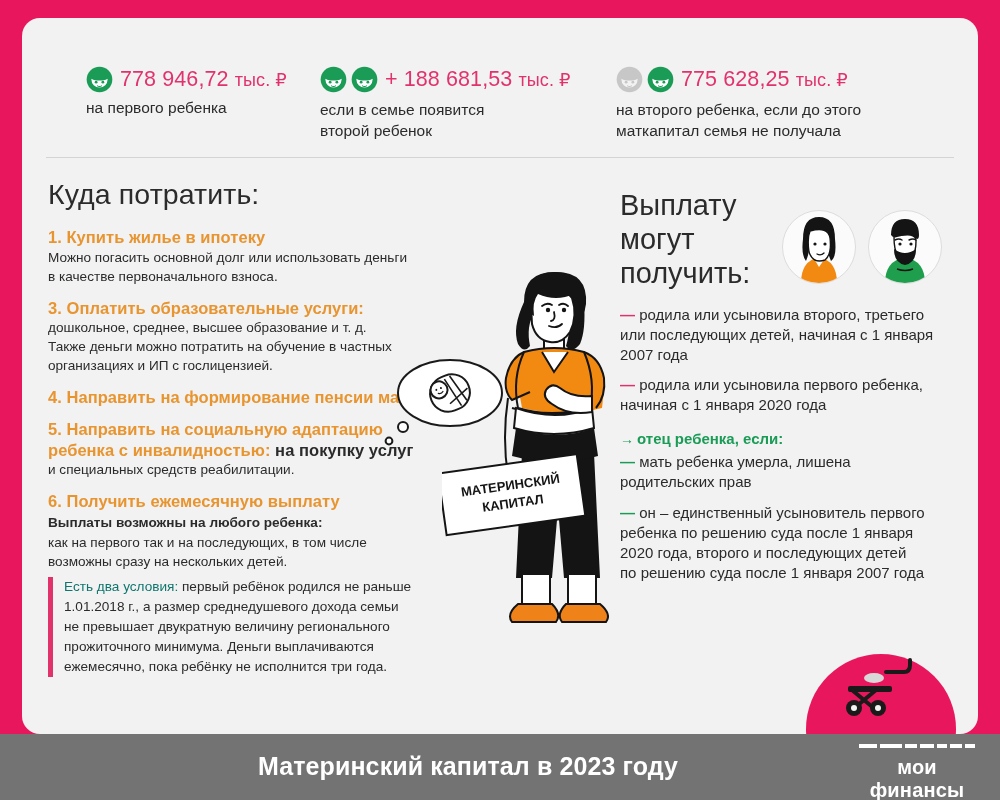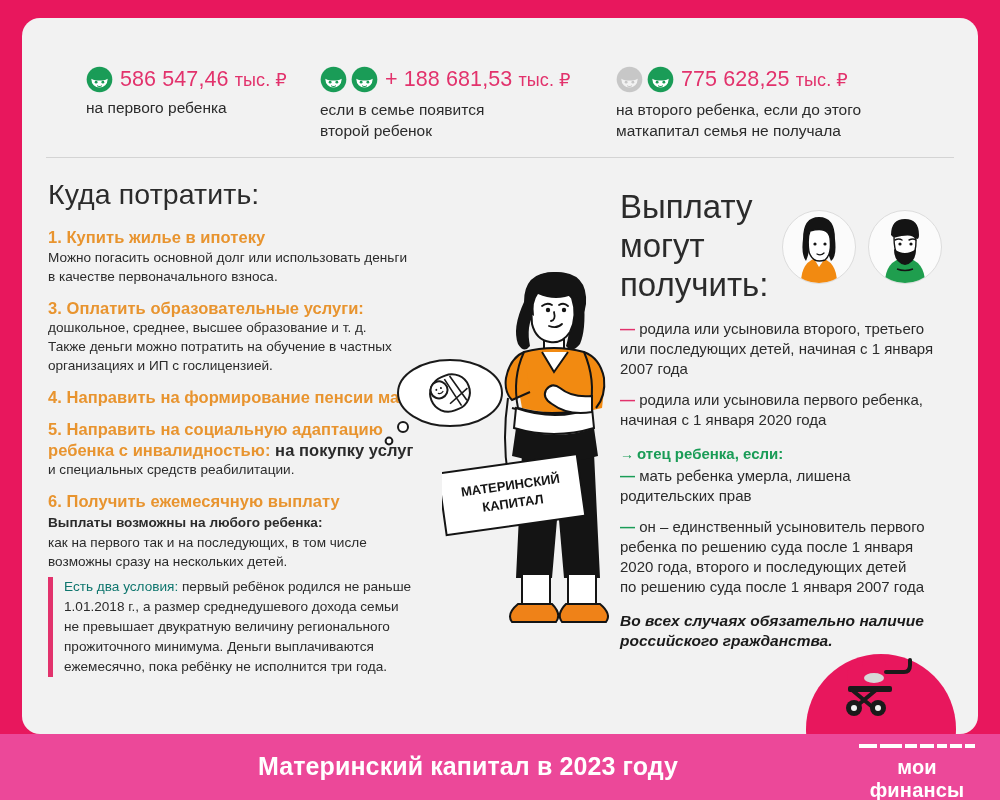--- a/index.html
+++ b/index.html
@@ -56,21 +56,21 @@
   }
   .boxed{
     margin-top:5px;padding-left:11px;border-left:5px solid #e2326c;
     font-size:13.6px;line-height:1.47;color:#2b2b2b;
   }
   .boxed .lead{color:#0f766e;}
 
   
   .right{position:absolute;left:598px;top:170px;width:352px;}
   .h-right{
-    font-size:33px;color:#2b2b2b;line-height:1.18;margin:0;width:180px;font-weight:400;
+    font-size:29px;color:#2b2b2b;line-height:1.18;margin:0;width:180px;font-weight:400;
   }
   .avatars{position:absolute;left:760px;top:192px;display:flex;gap:12px;}
   .avatar{width:72px;height:72px;border-radius:50%;overflow:hidden;background:#fbfbfb;
           border:1px solid #dcdcdc;position:relative;}
   .rsec{margin-top:14px;}
   .rsec .rhead{font-size:15px;font-weight:700;line-height:1.3;margin:0 0 3px 0;}
   .rsec.mother .rhead{color:#e2326c;}
   .rsec.father .rhead{color:#1a9c57;}
   .rsec .rhead .arrow{font-size:14px;margin-right:3px;}
   .bullet{
@@ -78,21 +78,21 @@
   }
   .bullet .dash{font-weight:700;}
   .mother .dash{color:#e2326c;}
   .father .dash{color:#1a9c57;}
   .final-note{
     margin-top:14px;font-size:15.5px;line-height:1.34;color:#1a1a1a;
     font-style:italic;font-weight:700;
   }
 
   
-  .footer{position:absolute;left:0;bottom:0;width:1000px;height:66px;background:#ec4899;}
+  .footer{position:absolute;left:0;bottom:0;width:1000px;height:66px;background:#737373;}
   .footer-title{
     position:absolute;left:258px;top:18px;color:#ffffff;font-size:25px;font-weight:700;
     letter-spacing:.1px;
   }
   .logo{position:absolute;right:24px;top:10px;width:118px;text-align:center;}
   .logo .dashes{display:flex;gap:3px;justify-content:center;margin-bottom:4px;}
   .logo .dashes i{display:block;height:4px;background:#fff;}
   .logo .name{color:#fff;font-size:20px;font-weight:700;letter-spacing:.2px;margin-top:8px;}
 
   
@@ -120,21 +120,21 @@
             <svg class="face" viewBox="0 0 40 40">
               <circle cx="20" cy="20" r="19" fill="#1a9c57"></circle>
               <path d="M20 7c-7 0-12 4.6-12 11v3h24v-3c0-6.4-5-11-12-11z" fill="#1a9c57"></path>
               <path d="M8 20a12 12 0 0 0 24 0v-1c-3.5 2.2-7.6 2.6-12 2.6S11.5 21.2 8 19z" fill="#ffffff"></path>
               <circle cx="15" cy="24" r="2.1" fill="#1a9c57"></circle>
               <circle cx="25" cy="24" r="2.1" fill="#1a9c57"></circle>
               <path d="M17 29.5q3 2 6 0" stroke="#1a9c57" stroke-width="1.6" fill="none" stroke-linecap="round"></path>
             </svg>
           </span>
           <span class="amount">
-            <span>586 547,46</span>
+            <span>778 946,72</span>
             <span class="unit">тыс. ₽</span>
           </span>
         </div>
         <div class="desc">на первого ребенка</div>
       </div>
 
       <div class="stat" id="stat1">
         <div class="row">
           <span class="faces">
             <svg class="face" viewBox="0 0 40 40">
@@ -287,21 +287,20 @@
         <p class="bullet"><span class="dash">— </span><span>родила или усыновила второго, третьего<br>или последующих детей, начиная с 1 января<br>2007 года</span></p>
         <p class="bullet"><span class="dash">— </span><span>родила или усыновила первого ребенка,<br>начиная с 1 января 2020 года</span></p>
       </div>
 
       <div class="rsec father">
         <p class="rhead"><span class="arrow">→</span><span>отец ребенка, если:</span></p>
         <p class="bullet"><span class="dash">— </span><span>мать ребенка умерла, лишена<br>родительских прав</span></p>
         <p class="bullet"><span class="dash">— </span><span>он – единственный усыновитель первого<br>ребенка по решению суда после 1 января<br>2020 года, второго и последующих детей<br>по решению суда после 1 января 2007 года</span></p>
       </div>
 
-      <p class="final-note">Во всех случаях обязательно наличие<br>российского гражданства.</p>
     </div>
 
     <div class="avatars">
       <div class="avatar">
         <svg viewBox="0 0 72 72" width="72" height="72">
           <circle cx="36" cy="36" r="35" fill="#fbfbfb"></circle>
           <path d="M18 72 q0 -22 18 -26 q18 4 18 26z" fill="#f28a11"></path>
           <path d="M30 46 L36 56 L43 46" fill="#fbfbfb"></path>
           <rect x="31" y="38" width="10" height="10" fill="#ffffff"></rect>
           <path d="M20 28 q0 -22 16 -22 q16 0 16 22 q2 18 -4 22 q-6 -14 -4 -22 q-10 4 -18 0 q2 10 -3 22 q-5 -6 -3 -22z" fill="#141414"></path>

